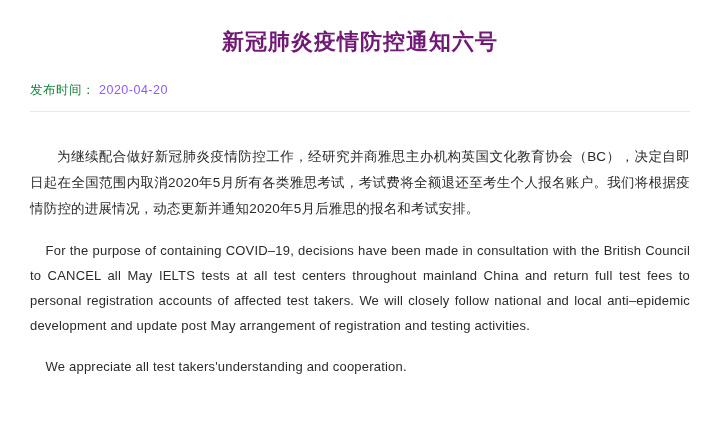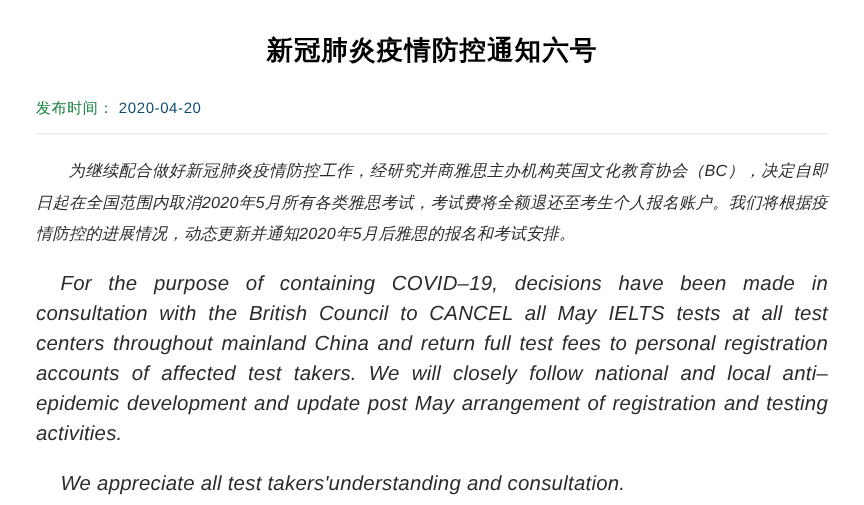--- a/index.html
+++ b/index.html
@@ -19,62 +19,61 @@
     width: 720px;
     height: 421px;
     box-sizing: border-box;
     position: relative;
     background: #fff;
   }
   .doc-title {
     text-align: center;
     font-size: 22px;
     font-weight: bold;
-    color: #000000;
+    color: #701a75;
     letter-spacing: 1px;
     margin: 26px 0 0 0;
     padding: 0 40px;
     line-height: 32px;
     font-family: "Liberation Sans", sans-serif;
   }
   .meta-row {
     margin: 24px 30px 0 30px;
     padding-bottom: 12px;
     border-bottom: 1px solid #e8e8e8;
     font-size: 12.5px;
     color: #8a8a8a;
     letter-spacing: 0.5px;
   }
   .meta-label {
     color: #15803d;
   }
   .meta-value {
-    color: #0c4a6e;
+    color: #8b5cf6;
     margin-left: 4px;
   }
   .body-wrap {
     margin: 0 30px;
     padding-top: 18px;
   }
   p.para {
     font-size: 13.5px;
     line-height: 26px;
     color: #2b2b2b;
-    margin: 0 0 14px 0;
+    margin: 14px 0 14px 0;
     text-align: justify;
     text-justify: inter-ideograph;
     letter-spacing: 0.2px;
-    font-style: italic;
   }
   p.para.cn {
     text-indent: 2em;
   }
   p.para.en {
     text-indent: 1.2em;
-    font-size: 17px;
+    font-size: 13px;
     line-height: 25px;
     color: #2b2b2b;
   }
   p.gap-top {
     margin-top: 16px;
   }
 </style>
 </head>
 <body>
 
@@ -82,16 +81,16 @@
 
   <h1 class="doc-title">新冠肺炎疫情防控通知六号</h1>
 
   <div class="meta-row">
     <span class="meta-label">发布时间：</span><span class="meta-value">2020-04-20</span>
   </div>
 
   <div class="body-wrap">
     <p class="para cn">为继续配合做好新冠肺炎疫情防控工作，经研究并商雅思主办机构英国文化教育协会（BC），决定自即日起在全国范围内取消2020年5月所有各类雅思考试，考试费将全额退还至考生个人报名账户。我们将根据疫情防控的进展情况，动态更新并通知2020年5月后雅思的报名和考试安排。</p>
     <p class="para en gap-top">For the purpose of containing COVID–19, decisions have been made in consultation with the British Council to CANCEL all May IELTS tests at all test centers throughout mainland China and return full test fees to personal registration accounts of affected test takers. We will closely follow national and local anti–epidemic development and update post May arrangement of registration and testing activities.</p>
-    <p class="para en gap-top">We appreciate all test takers'understanding and consultation.</p>
+    <p class="para en gap-top">We appreciate all test takers'understanding and cooperation.</p>
   </div>
 
 </div>
 
 </body></html>

